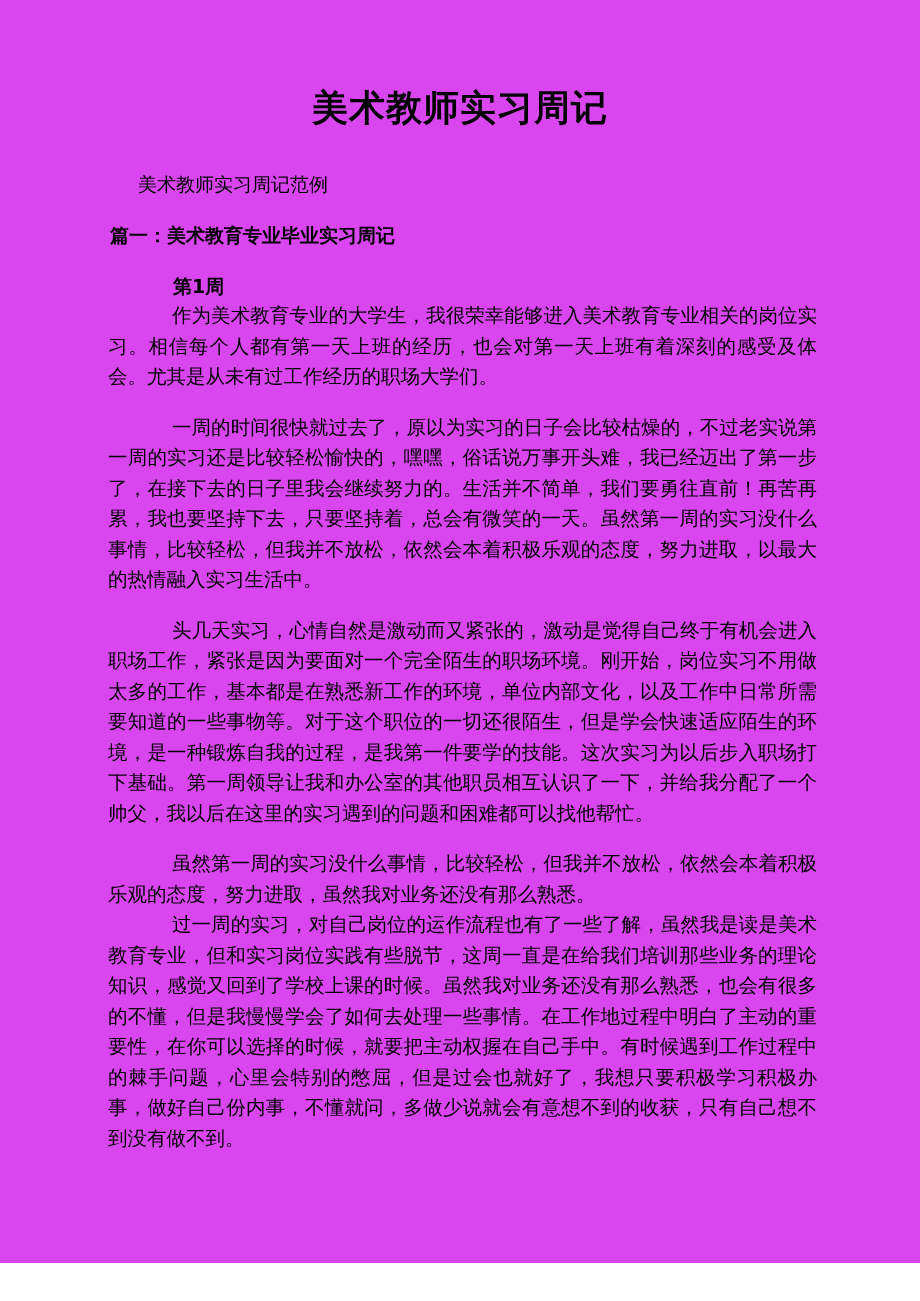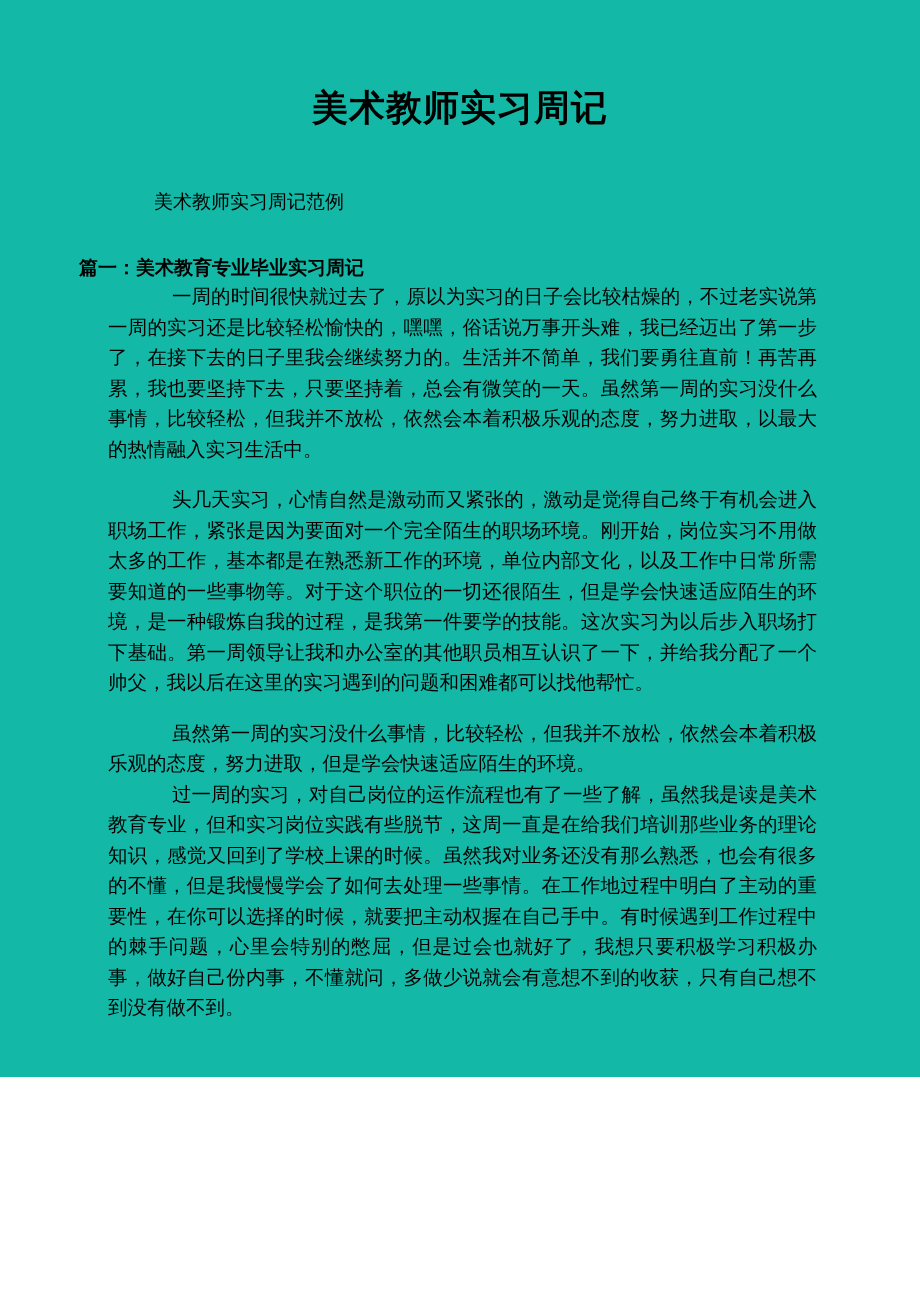--- a/index.html
+++ b/index.html
@@ -11,51 +11,51 @@
     width: 920px;
     height: 1301px;
     overflow: hidden;
     font-family: "DejaVu Serif", "Liberation Serif", serif;
     color: #000000;
   }
 
   .page {
     position: relative;
     width: 920px;
-    height: 1077px;
-    background: #14b8a6;
+    height: 1263px;
+    background: #d946ef;
     box-sizing: border-box;
   }
 
   .doc-title {
     text-align: center;
     font-family: "DejaVu Sans", "Liberation Sans", sans-serif;
     font-weight: bold;
     font-size: 36px;
     line-height: 44px;
     letter-spacing: 1px;
     margin: 0;
     padding-top: 86px;
     color: #000000;
   }
 
   .subtitle {
-    margin: 16px;
+    margin: 0;
     padding-top: 42px;
     padding-left: 138px;
-    font-family: Liberation Sans, sans-serif;
+    font-family: Liberation Mono, monospace;
     font-size: 19px;
     line-height: 28px;
     color: #000000;
   }
 
   .section-heading {
     margin: 0;
     padding-top: 20px;
-    padding-left: 79px;
+    padding-left: 110px;
     font-family: "DejaVu Sans", "Liberation Sans", sans-serif;
     font-weight: bold;
     font-size: 19px;
     line-height: 30px;
     color: #000000;
   }
 
   .week-heading {
     margin: 0;
     padding-top: 21px;
@@ -93,25 +93,27 @@
 <body>
 
 <div class="page">
 
   <h1 class="doc-title">美术教师实习周记</h1>
 
   <div class="subtitle">美术教师实习周记范例</div>
 
   <div class="section-heading">篇一：美术教育专业毕业实习周记</div>
 
+  <div class="week-heading">第1周</div>
 
   <div class="body-block">
+    <p class="para">作为美术教育专业的大学生，我很荣幸能够进入美术教育专业相关的岗位实习。相信每个人都有第一天上班的经历，也会对第一天上班有着深刻的感受及体会。尤其是从未有过工作经历的职场大学们。</p>
     <p class="para">一周的时间很快就过去了，原以为实习的日子会比较枯燥的，不过老实说第一周的实习还是比较轻松愉快的，嘿嘿，俗话说万事开头难，我已经迈出了第一步了，在接下去的日子里我会继续努力的。生活并不简单，我们要勇往直前！再苦再累，我也要坚持下去，只要坚持着，总会有微笑的一天。虽然第一周的实习没什么事情，比较轻松，但我并不放松，依然会本着积极乐观的态度，努力进取，以最大的热情融入实习生活中。</p>
     <p class="para">头几天实习，心情自然是激动而又紧张的，激动是觉得自己终于有机会进入职场工作，紧张是因为要面对一个完全陌生的职场环境。刚开始，岗位实习不用做太多的工作，基本都是在熟悉新工作的环境，单位内部文化，以及工作中日常所需要知道的一些事物等。对于这个职位的一切还很陌生，但是学会快速适应陌生的环境，是一种锻炼自我的过程，是我第一件要学的技能。这次实习为以后步入职场打下基础。第一周领导让我和办公室的其他职员相互认识了一下，并给我分配了一个帅父，我以后在这里的实习遇到的问题和困难都可以找他帮忙。</p>
-    <p class="para">虽然第一周的实习没什么事情，比较轻松，但我并不放松，依然会本着积极乐观的态度，努力进取，但是学会快速适应陌生的环境。</p>
+    <p class="para">虽然第一周的实习没什么事情，比较轻松，但我并不放松，依然会本着积极乐观的态度，努力进取，虽然我对业务还没有那么熟悉。</p>
   </div>
 
 
   <div class="body-block">
     <p class="para">过一周的实习，对自己岗位的运作流程也有了一些了解，虽然我是读是美术教育专业，但和实习岗位实践有些脱节，这周一直是在给我们培训那些业务的理论知识，感觉又回到了学校上课的时候。虽然我对业务还没有那么熟悉，也会有很多的不懂，但是我慢慢学会了如何去处理一些事情。在工作地过程中明白了主动的重要性，在你可以选择的时候，就要把主动权握在自己手中。有时候遇到工作过程中的棘手问题，心里会特别的憋屈，但是过会也就好了，我想只要积极学习积极办事，做好自己份内事，不懂就问，多做少说就会有意想不到的收获，只有自己想不到没有做不到。</p>
   </div>
 
 </div>
 
 </body></html>

